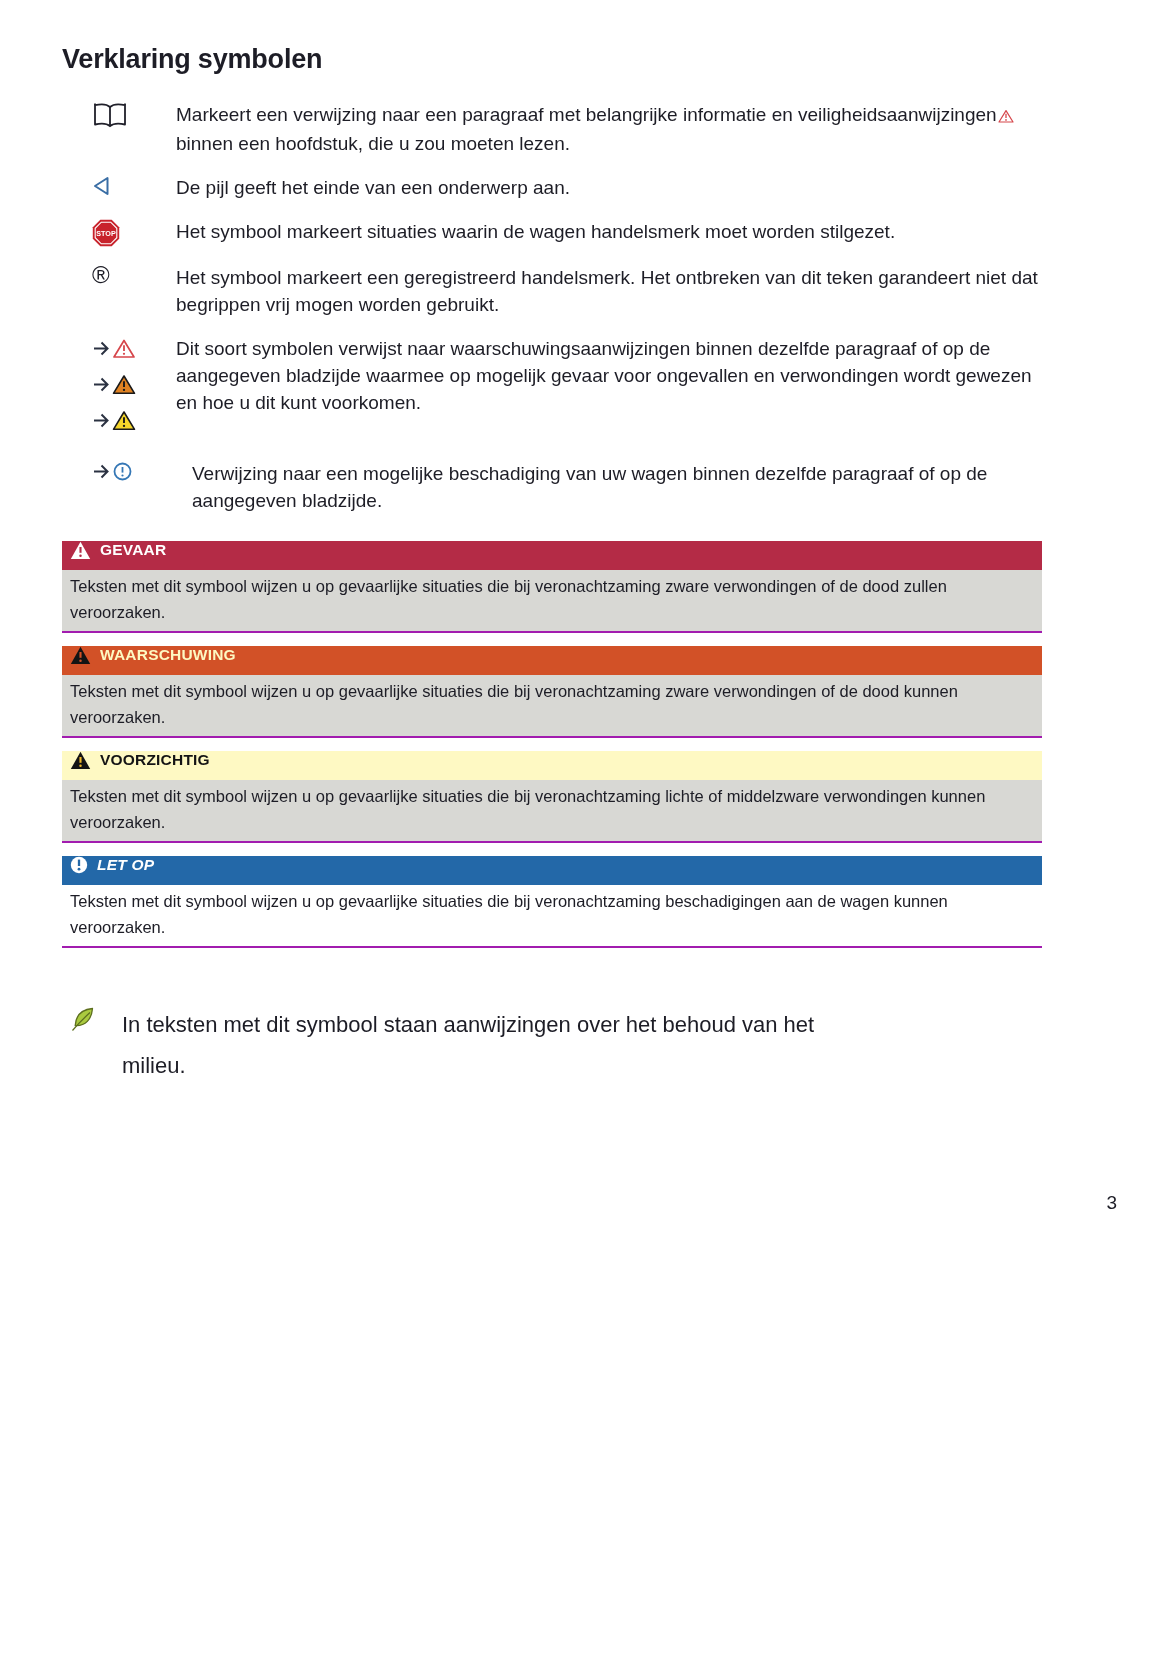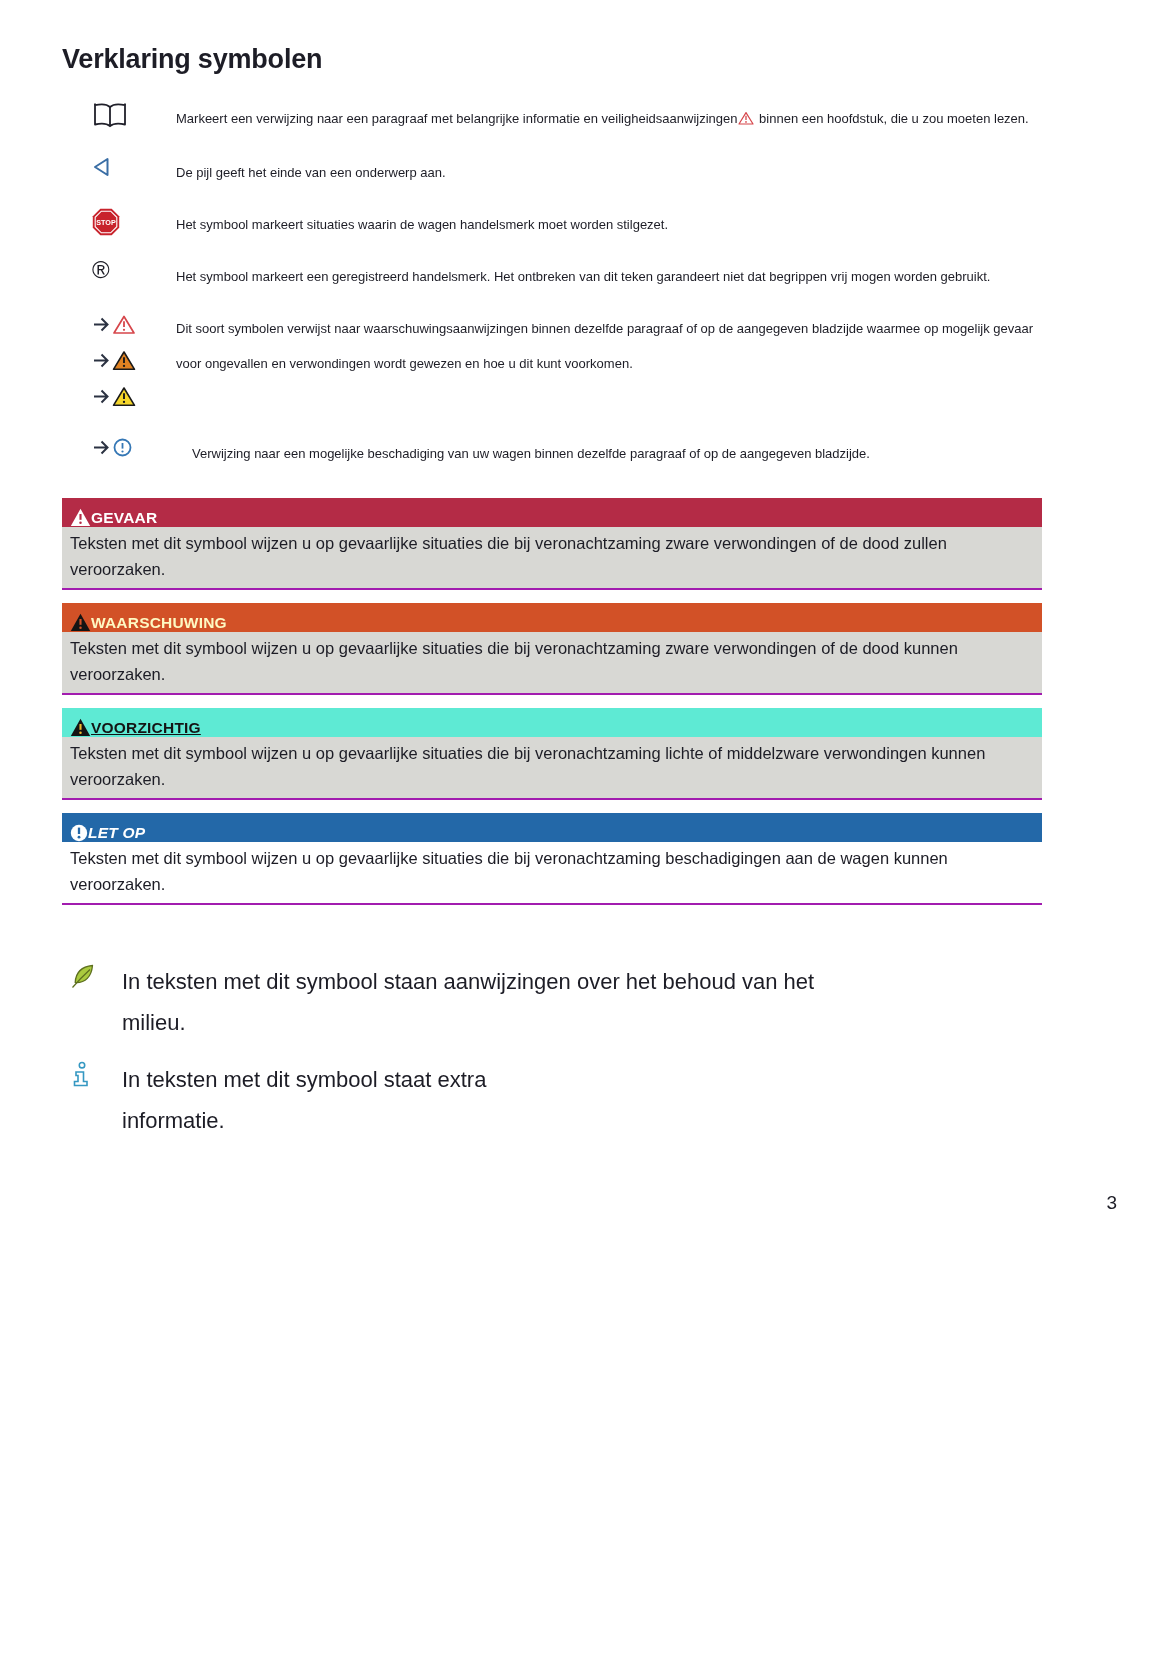--- a/index.html
+++ b/index.html
@@ -21,45 +21,45 @@
     margin-bottom:26px;
   }
   
   .sym-row { display:flex; margin-bottom:17px; }
   .sym-icon {
     width:114px; flex:none;
     padding-left:30px; padding-top:1px;
   }
   .sym-icon-stack { display:flex; flex-direction:column; gap:15px; padding-top:3px; }
   .sym-text {
-    font-size:13px; line-height:35px;
+    font-size:19px; line-height:27px;
     max-width:866px;
   }
   .registered-glyph { font-size:24px; line-height:20px; color:#1d1d26; }
   .inline-tri { vertical-align:-2px; margin:0 1px; }
   .row-damage { margin-top:29px;gap:16px; }
 
   
   .boxes { margin-top:27px; }
   .wbox { margin-bottom:13px; }
   .wbox-header {
     height:29px;
-    display:flex; align-items:flex-end;
-    padding-left:8px; 
+    display:flex; align-items:flex-start;
+    padding-left:8px; gap:9px;
   }
   .wbox-label { font-weight:bold; font-size:15.5px; letter-spacing:0.2px; }
   .wbox-body {
     font-size:16.5px; line-height:26px;
     padding:3px 8px 6px 8px;
     background:#d8d8d4;
     border-bottom:2px solid #a21caf;
   }
   .gevaar .wbox-header { background:#b42b46; color:#ffffff; }
   .waarschuwing .wbox-header { background:#d25127; color:#fef9c3; }
-  .voorzichtig .wbox-header { background:#5eead4; color:#141414;text-decoration:underline; }
+  .voorzichtig .wbox-header { background:#fef9c3; color:#141414; }
   .letop .wbox-header { background:#2368a8; color:#ffffff;margin-top:8px; }
   .letop .wbox-label { font-style:italic; }
   .letop .wbox-body { background:#ffffff; }
 
   
   .note-row { display:flex; }
   .note-leaf { margin-top:56px; }
   .note-info { margin-top:16px; }
   .note-icon { width:60px; flex:none; padding-left:8px; padding-top:2px; }
   .note-text {
@@ -230,26 +230,16 @@
     <div class="note-icon">
       <svg width="27" height="27" viewBox="0 0 27 27">
         <path d="M22.5 2.5 C12 3.5 5.8 8.8 5.2 19.6 C15.5 20.2 21.5 13.5 22.5 2.5 Z" fill="#aaca3f" stroke="#5d6f1f" stroke-width="1.3" stroke-linejoin="round"></path>
         <path d="M2.5 24.5 C8 18 14 12 20 6.5" stroke="#5d6f1f" stroke-width="1.2" fill="none"></path>
       </svg>
     </div>
     <p class="note-text">In teksten met dit symbool staan aanwijzingen over het behoud van het
 milieu.</p>
   </div>
 
-  <div class="note-row note-info">
-    <div class="note-icon">
-      <svg width="21" height="28" viewBox="0 0 21 28">
-        <circle cx="12" cy="4.2" r="2.7" fill="none" stroke="#3598c2" stroke-width="1.6"></circle>
-        <path d="M6 11 H13.5 V20.5 H17 V24.5 H4.5 V20.5 H8 V14.5 H6 Z" fill="none" stroke="#3598c2" stroke-width="1.6" stroke-linejoin="miter"></path>
-      </svg>
-    </div>
-    <p class="note-text">In teksten met dit symbool staat extra
-informatie.</p>
-  </div>
 
   <div class="page-num">3</div>
 
 </div>
 
 </body></html>

